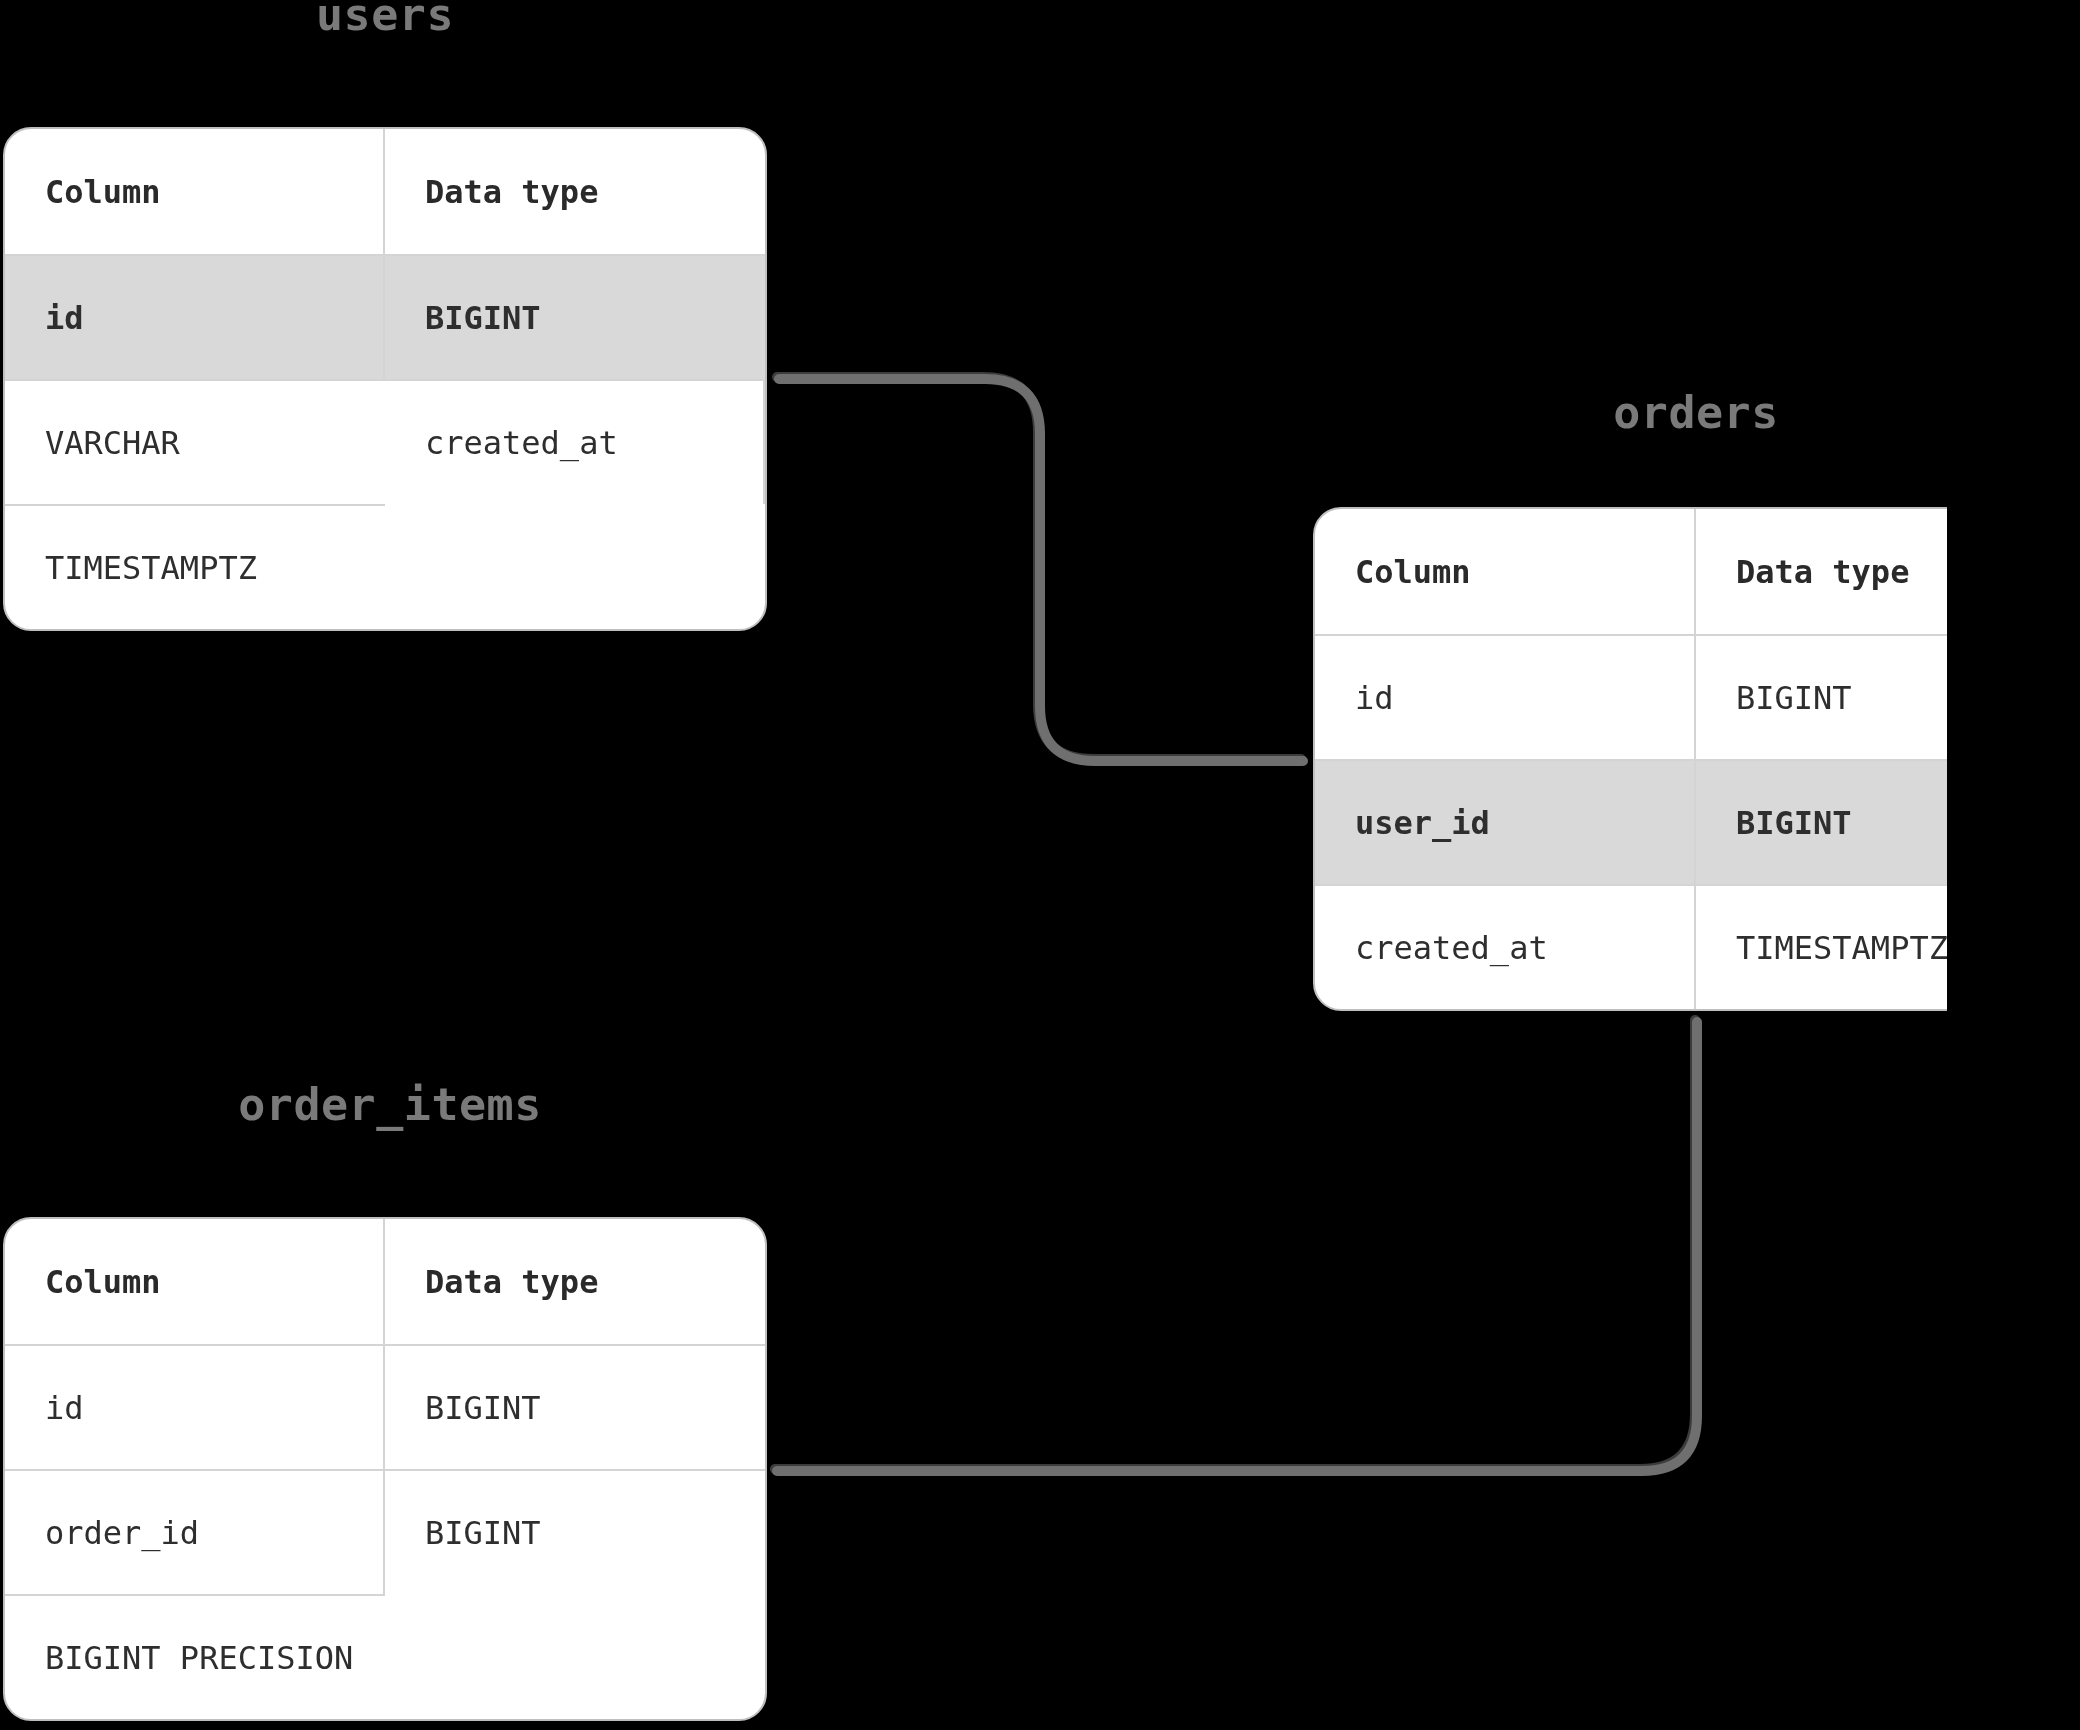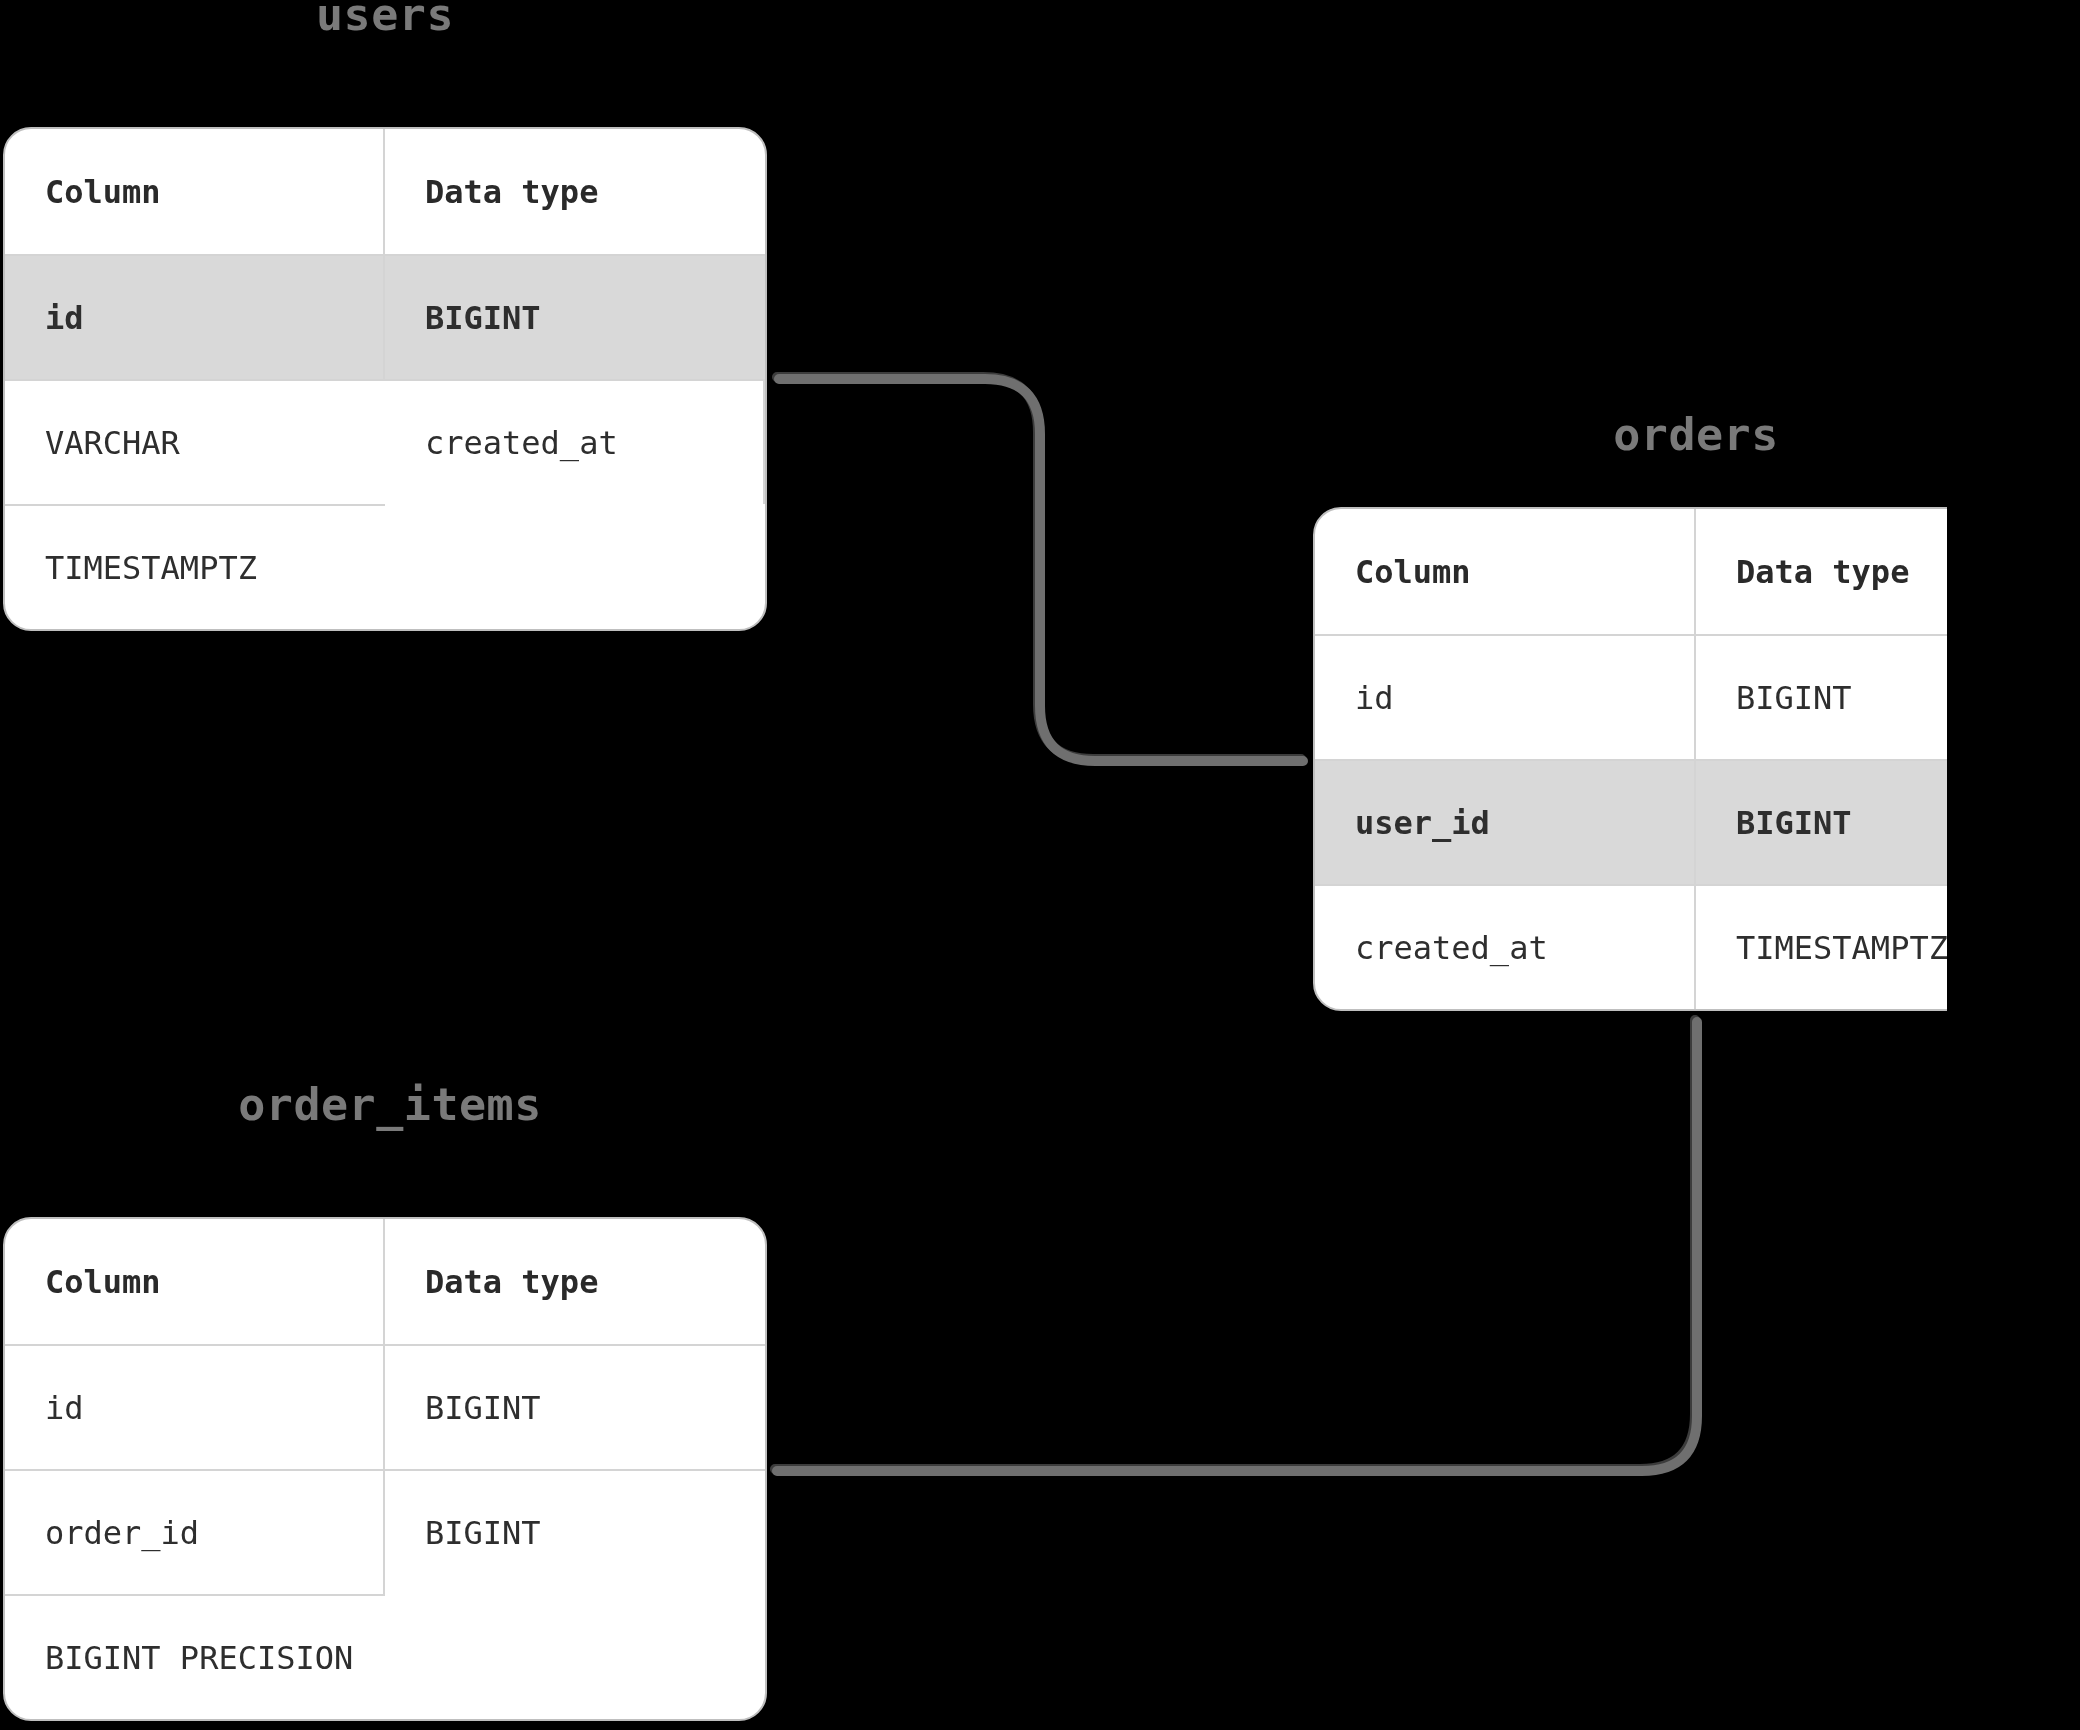--- a/index.html
+++ b/index.html
@@ -78,21 +78,21 @@
   <div class="db-table" style="left:3px; top:127px; width:764px; height:504px;">
       <div class="cell header-cell first-col">Column</div>
       <div class="cell header-cell">Data type</div>
       <div class="cell first-col hl">id</div>
       <div class="cell  hl">BIGINT</div>
       <div class="cell ">VARCHAR</div>
       <div class="cell first-col">created_at</div>
       <div class="cell ">TIMESTAMPTZ</div>
     </div>
 
-  <div class="table-title" style="left:1313px; top:412px; width:766px;">orders</div>
+  <div class="table-title" style="left:1313px; top:390px; width:766px;">orders</div>
   <div class="db-table" style="left:1313px; top:507px; width:766px; height:504px;">
       <div class="cell header-cell first-col">Column</div>
       <div class="cell header-cell">Data type</div>
       <div class="cell first-col">id</div>
       <div class="cell ">BIGINT</div>
       <div class="cell first-col hl">user_id</div>
       <div class="cell  hl">BIGINT</div>
       <div class="cell first-col">created_at</div>
       <div class="cell ">TIMESTAMPTZ</div>
     </div>

